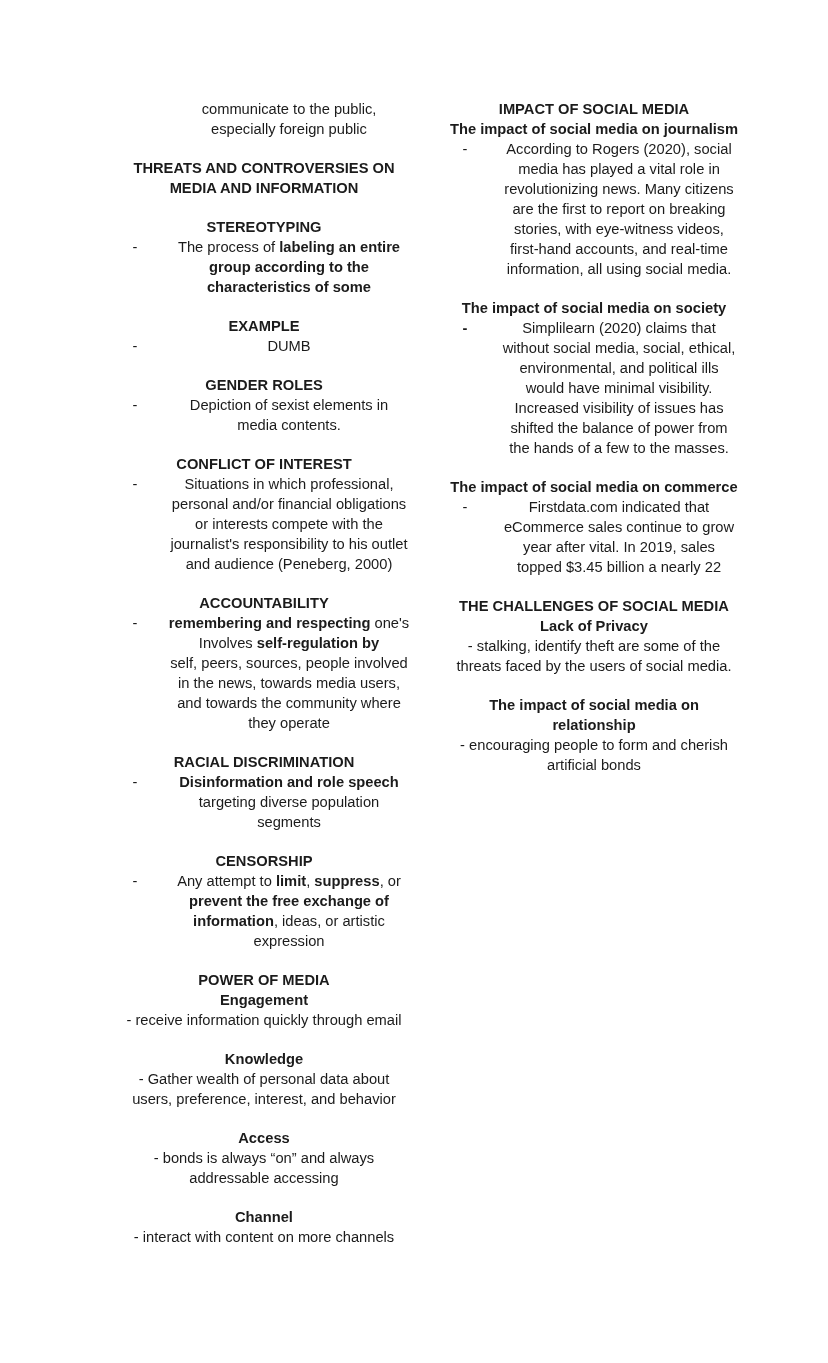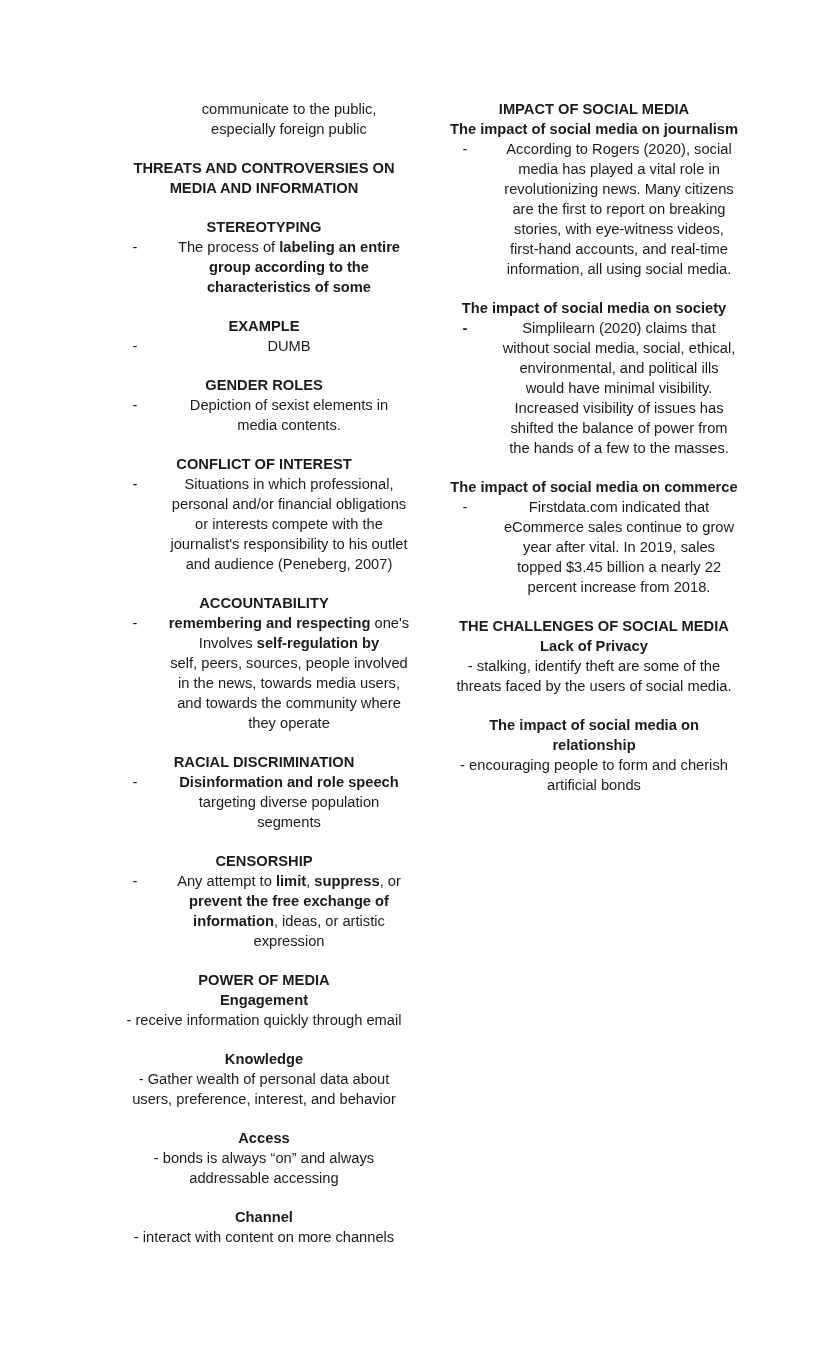--- a/index.html
+++ b/index.html
@@ -74,21 +74,21 @@
     <div class="block heading gap">
       <div class="line"><span>CONFLICT OF INTEREST</span></div>
     </div>
     <div class="block bullet">
       <span class="dash">-</span>
       <div class="btext">
         <div class="line"><span>Situations in which professional,</span></div>
         <div class="line"><span>personal and/or financial obligations</span></div>
         <div class="line"><span>or interests compete with the</span></div>
         <div class="line"><span>journalist's responsibility to his outlet</span></div>
-        <div class="line"><span>and audience (Peneberg, 2007)</span></div>
+        <div class="line"><span>and audience (Peneberg, 2000)</span></div>
       </div>
     </div>
     <div class="block heading gap">
       <div class="line"><span>ACCOUNTABILITY</span></div>
     </div>
     <div class="block bullet">
       <span class="dash">-</span>
       <div class="btext">
         <div class="line"><span class="bold">remembering and respecting</span><span> one's</span></div>
         <div class="line"><span>Involves </span><span class="bold">self-regulation by</span></div>
@@ -188,21 +188,20 @@
     <div class="block heading gap">
       <div class="line"><span>The impact of social media on commerce</span></div>
     </div>
     <div class="block bullet">
       <span class="dash">-</span>
       <div class="btext">
         <div class="line"><span>Firstdata.com indicated that</span></div>
         <div class="line"><span>eCommerce sales continue to grow</span></div>
         <div class="line"><span>year after vital. In 2019, sales</span></div>
         <div class="line"><span>topped $3.45 billion a nearly 22</span></div>
-        <div class="line"><span>percent increase from 2018.</span></div>
       </div>
     </div>
     <div class="block heading gap">
       <div class="line"><span>THE CHALLENGES OF SOCIAL MEDIA</span></div>
     </div>
     <div class="block heading">
       <div class="line"><span>Lack of Privacy</span></div>
     </div>
     <div class="block body">
       <div class="line"><span>- stalking, identify theft are some of the</span></div>

